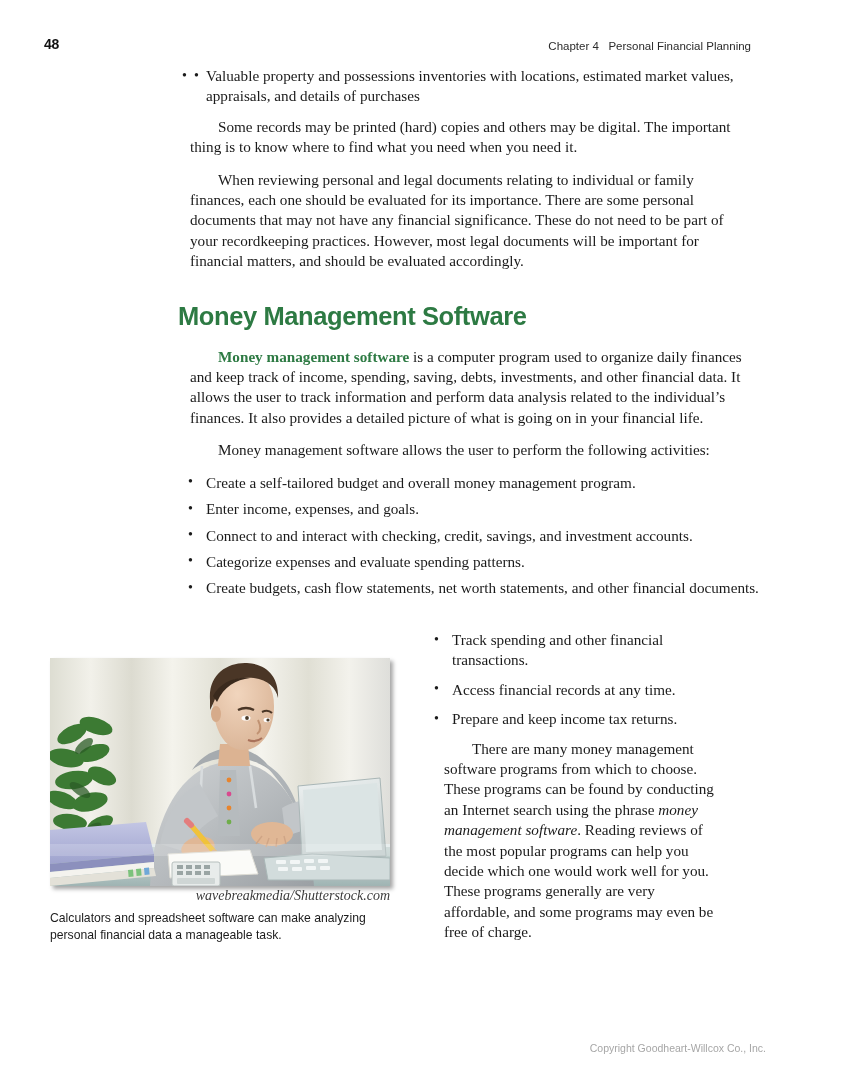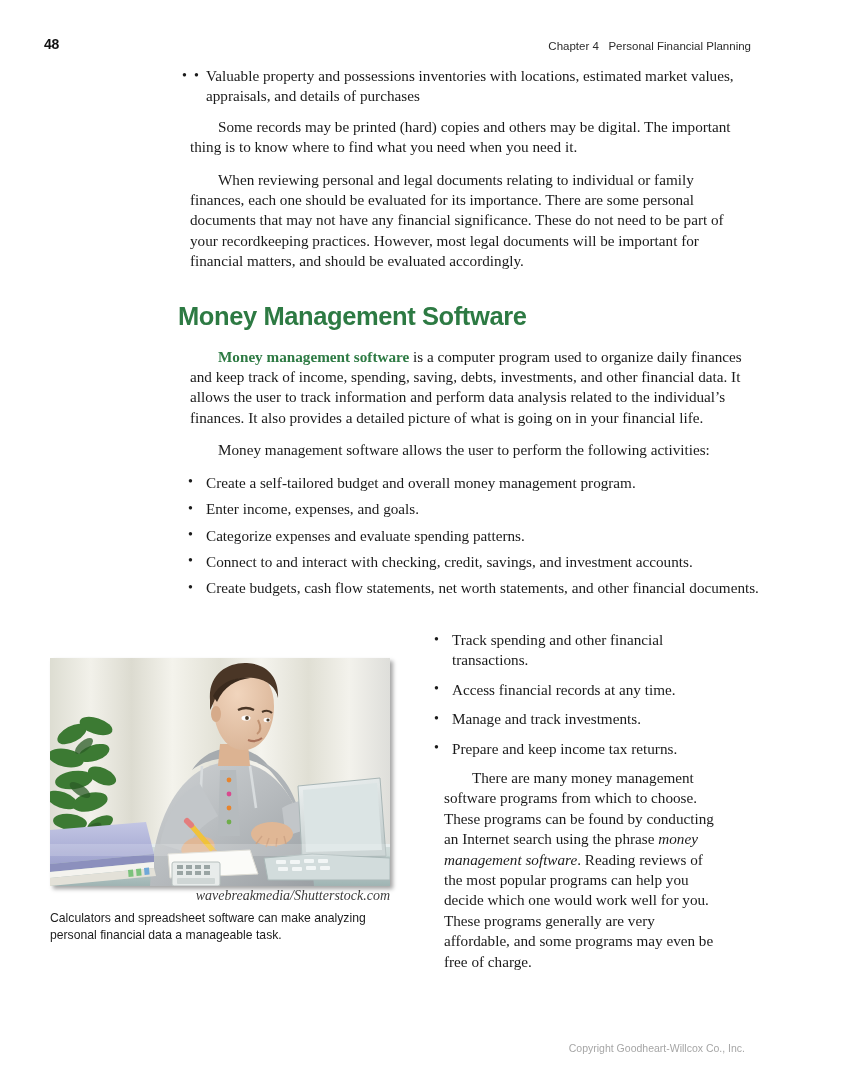--- a/index.html
+++ b/index.html
@@ -146,21 +146,21 @@
     font-family: "Liberation Sans", sans-serif;
     font-size: 12.2px;
     line-height: 16.5px;
     color: #1c1c1c;
     width: 345px;
   }
 
   
   .page-footer {
     position: absolute;
-    right: 104px;
+    right: 83px;
     top: 1042px;
     font-family: "Liberation Sans", sans-serif;
     font-size: 10.5px;
     color: #a6a6a6;
   }
 </style>
 </head>
 <body>
 
 <div class="page-header">
@@ -179,31 +179,30 @@
 
   <h2 class="section-title" style="margin-top:30px;">Money Management Software</h2>
 
   <p class="indent" style="margin-top:16px;"><span class="term">Money management software</span><span> is a computer program used to organize daily finances and keep track of income, spending, saving, debts, investments, and other financial data. It allows the user to track information and perform data analysis related to the individual’s finances. It also provides a detailed picture of what is going on in your financial life.</span></p>
 
   <p class="indent" style="margin-top:2px;">Money management software allows the user to perform the following activities:</p>
 
   <ul class="blist activities-list">
     <li>Create a self-tailored budget and overall money management program.</li>
     <li>Enter income, expenses, and goals.</li>
+    <li>Connect to and interact with checking, credit, savings, and investment accounts.</li>
     <li>Categorize expenses and evaluate spending patterns.</li>
-    <li>Connect to and interact with checking, credit, savings, and investment accounts.</li>
     <li>Create budgets, cash flow statements, net worth statements, and other financial documents.</li>
   </ul>
 </div>
 
 <div class="wrap-zone">
   <ul class="blist">
     <li>Track spending and other financial transactions.</li>
     <li>Access financial records at any time.</li>
-    <li>Manage and track investments.</li>
     <li>Prepare and keep income tax returns.</li>
   </ul>
   <p class="indent"><span>There are many money management software programs from which to choose. These programs can be found by conducting an Internet search using the phrase </span><span class="ital">money management software</span><span>. Reading reviews of the most popular programs can help you decide which one would work well for you. These programs generally are very affordable, and some programs may even be free of charge.</span></p>
 </div>
 
 <div class="figure">
   <div class="photo">
     <svg width="340" height="228" viewBox="0 0 340 228" xmlns="http://www.w3.org/2000/svg" role="img">
       <defs>
         <linearGradient id="curtain" x1="0" y1="0" x2="1" y2="0">

